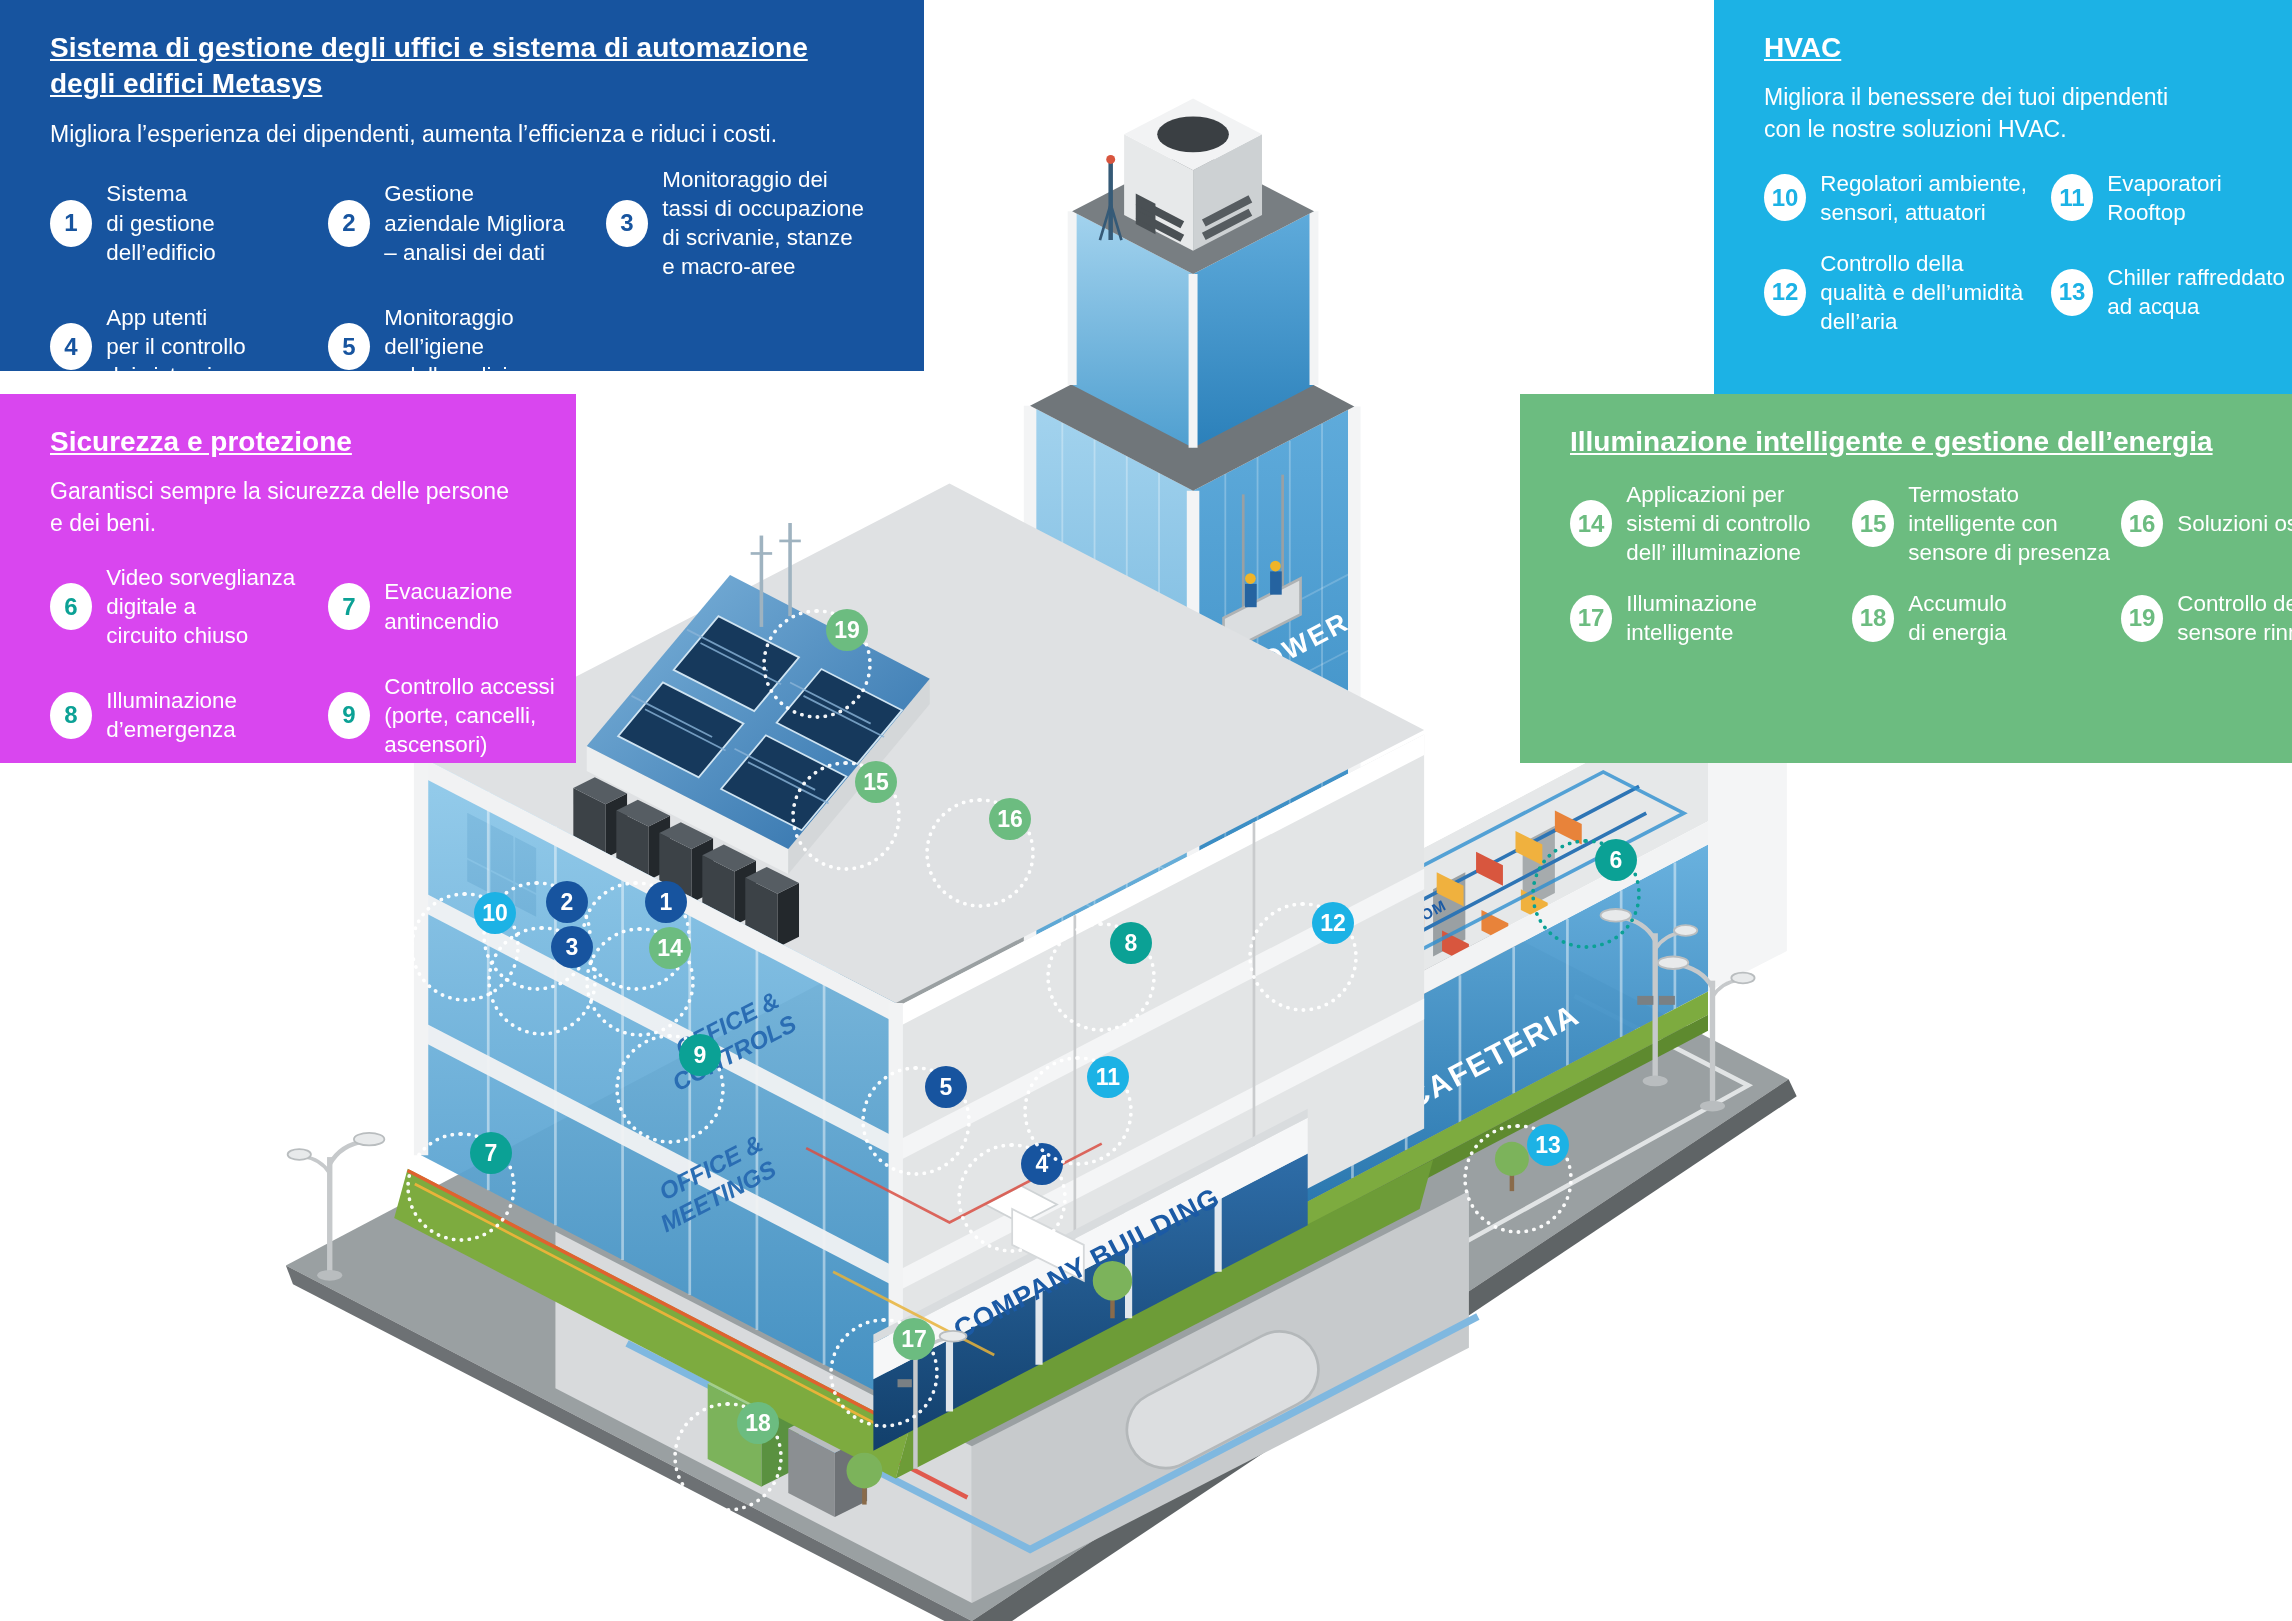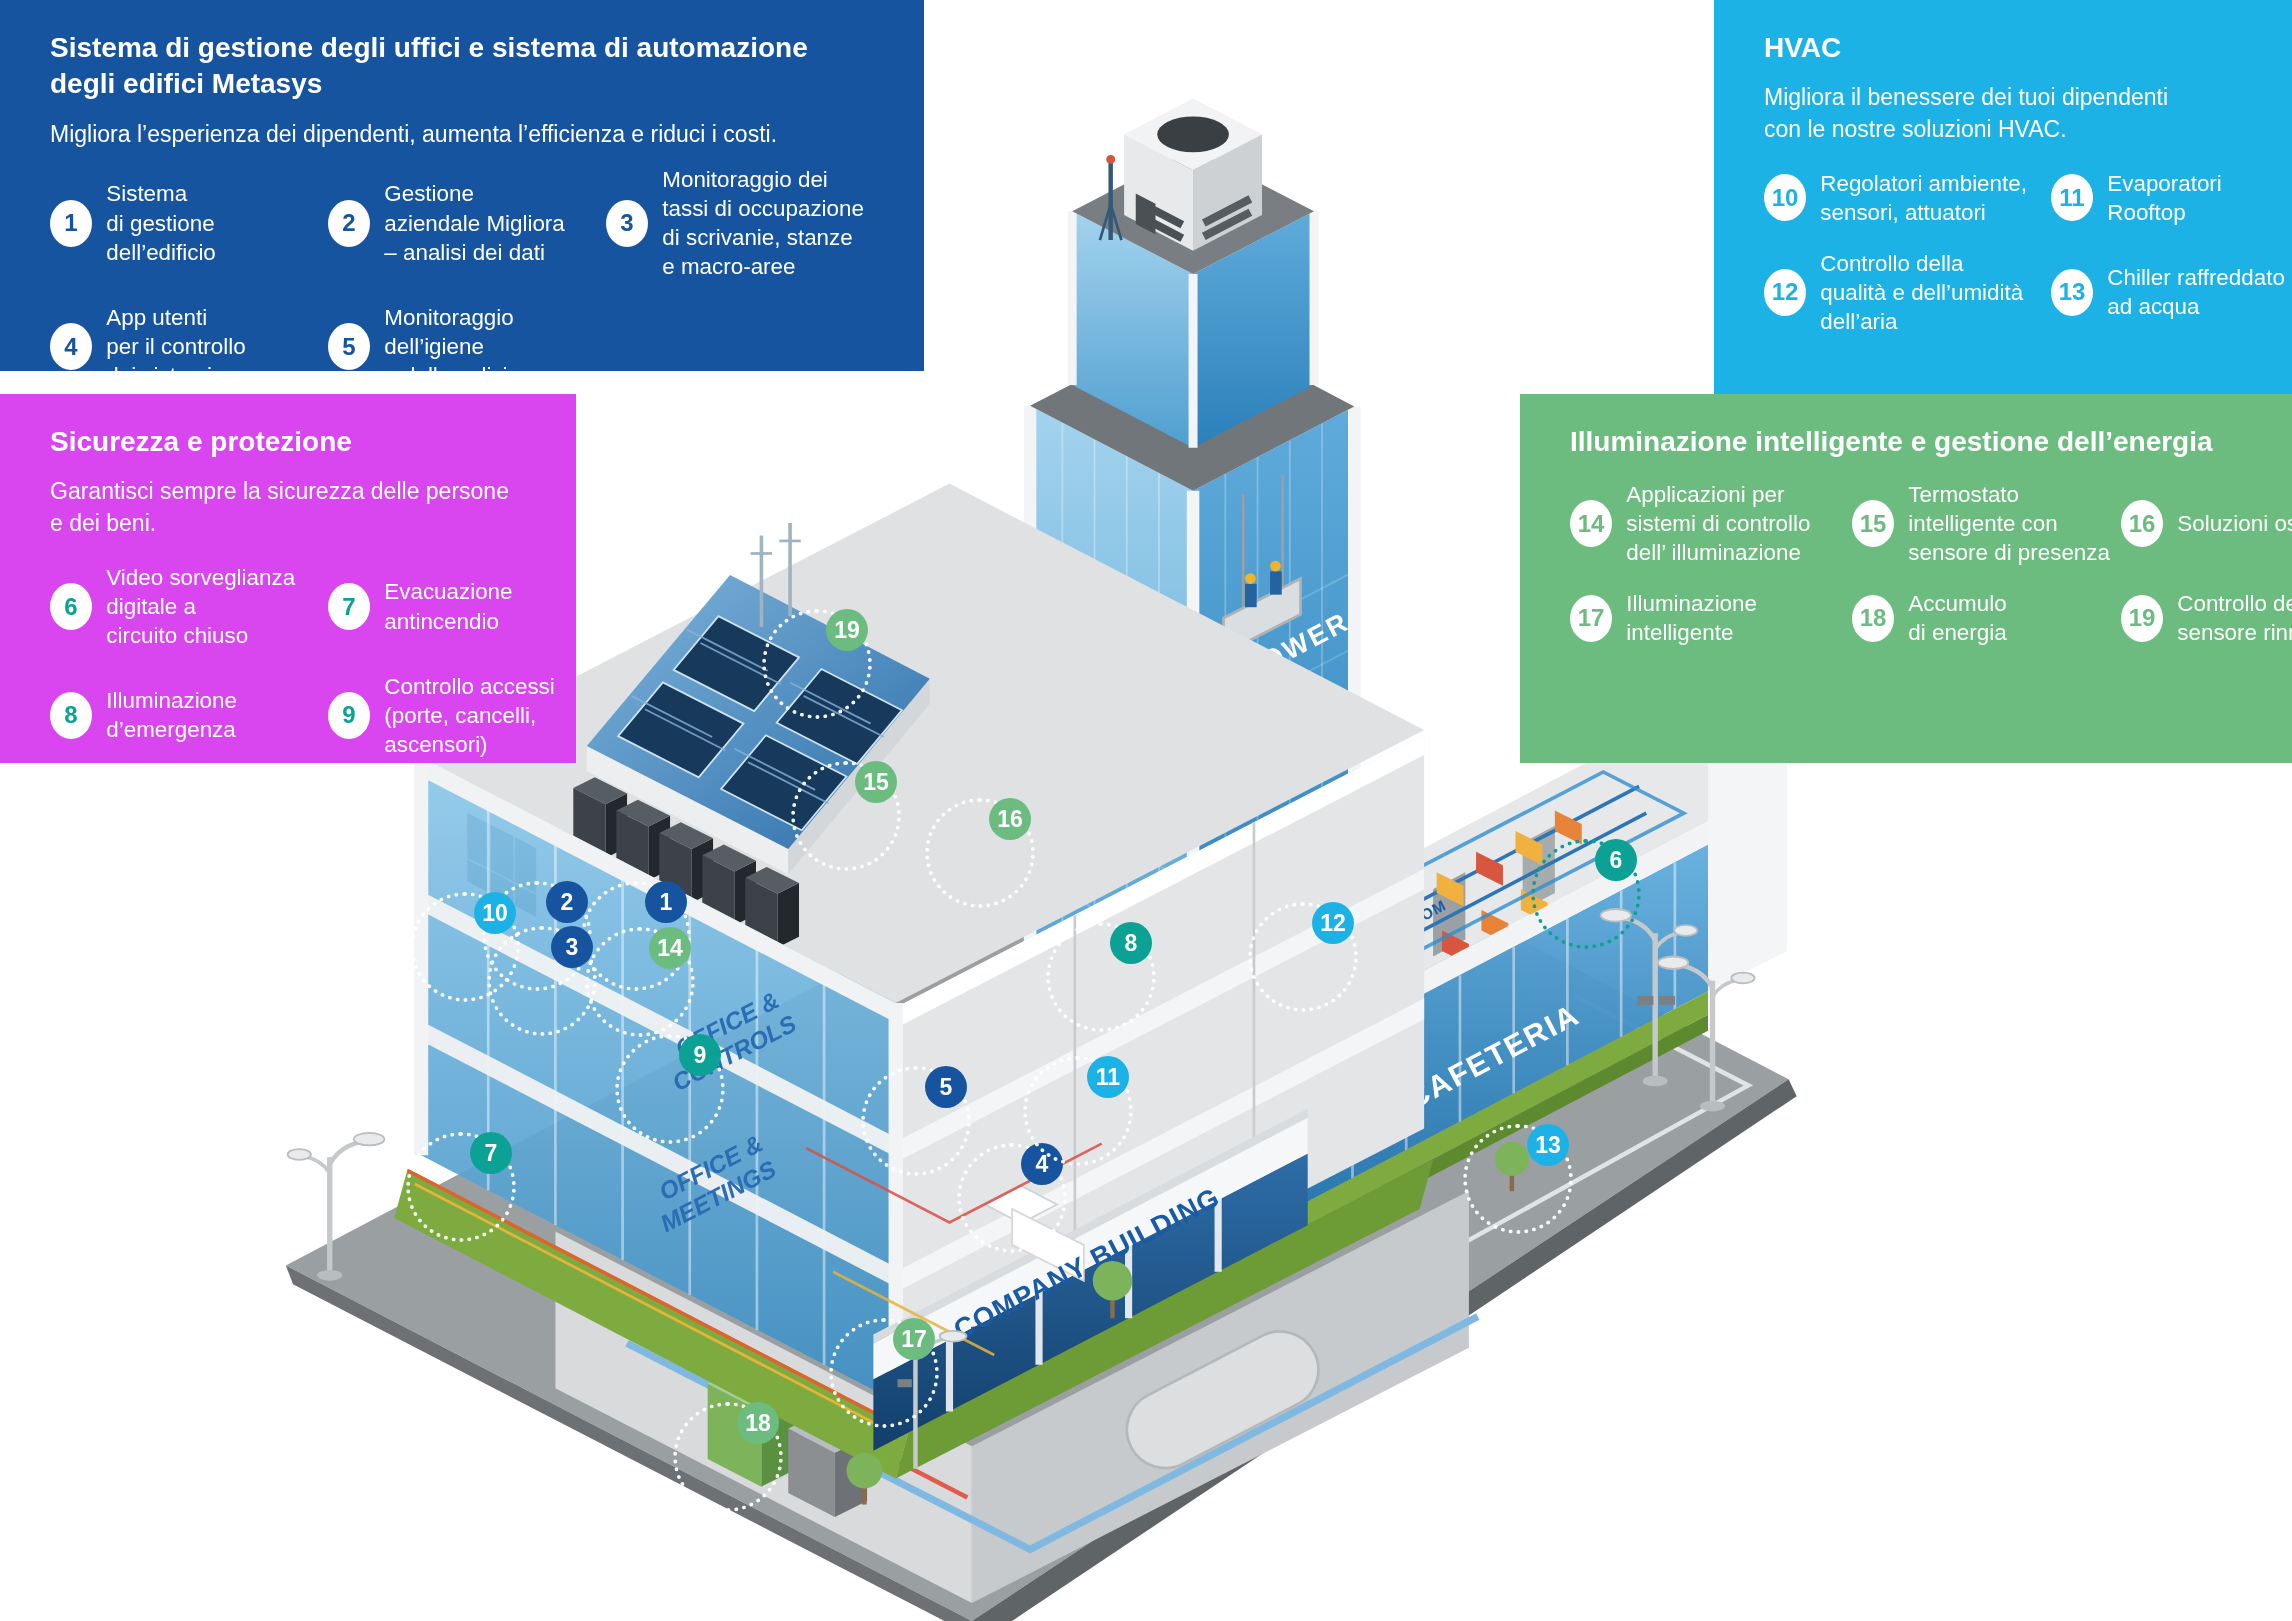--- a/index.html
+++ b/index.html
@@ -2,21 +2,21 @@
 <html style="font-size:14.3px"><head>
 <meta charset="utf-8">
 <style>
   html,body{margin:0;padding:0;background:#ffffff;}
   body{width:2293px;height:1621px;position:relative;overflow:hidden;
        font-family:"Liberation Sans",sans-serif;-webkit-font-smoothing:antialiased;}
   .scene-svg{position:absolute;left:0;top:0;width:2293px;height:1621px;}
 
   
   .panel{position:absolute;color:#fff;box-sizing:border-box;padding:30px 47px 27px 50px;}
-  .panel .title{font-weight:bold;font-size:28px;line-height:1.3;white-space:pre-line;}
+  .panel .title{font-weight:bold;font-size:28px;line-height:1.3;white-space:pre-line;text-decoration:underline;}
   .panel .subtitle{font-size:23px;line-height:1.38;margin-top:16px;white-space:pre-line;}
   .items{display:grid;margin-top:14.3px;row-gap:21.5px;column-gap:9px;}
   .item{display:flex;align-items:center;gap:14.3px;}
   .badge{flex:0 0 auto;width:42px;height:47px;border-radius:50%;background:#fff;
          display:flex;align-items:center;justify-content:center;font-weight:bold;font-size:24px;}
   .item .label{font-size:22.4px;line-height:1.3;white-space:pre-line;}
   .p-blue{left:0;top:0;width:924px;height:371px;background:#17549f;}
   .p-blue .badge{color:#17549f;}
   .p-blue .items{grid-template-columns:269px 269px 304px;}
   .p-cyan{left:1714px;top:0;width:579px;height:468px;background:#1cb2e5;}

